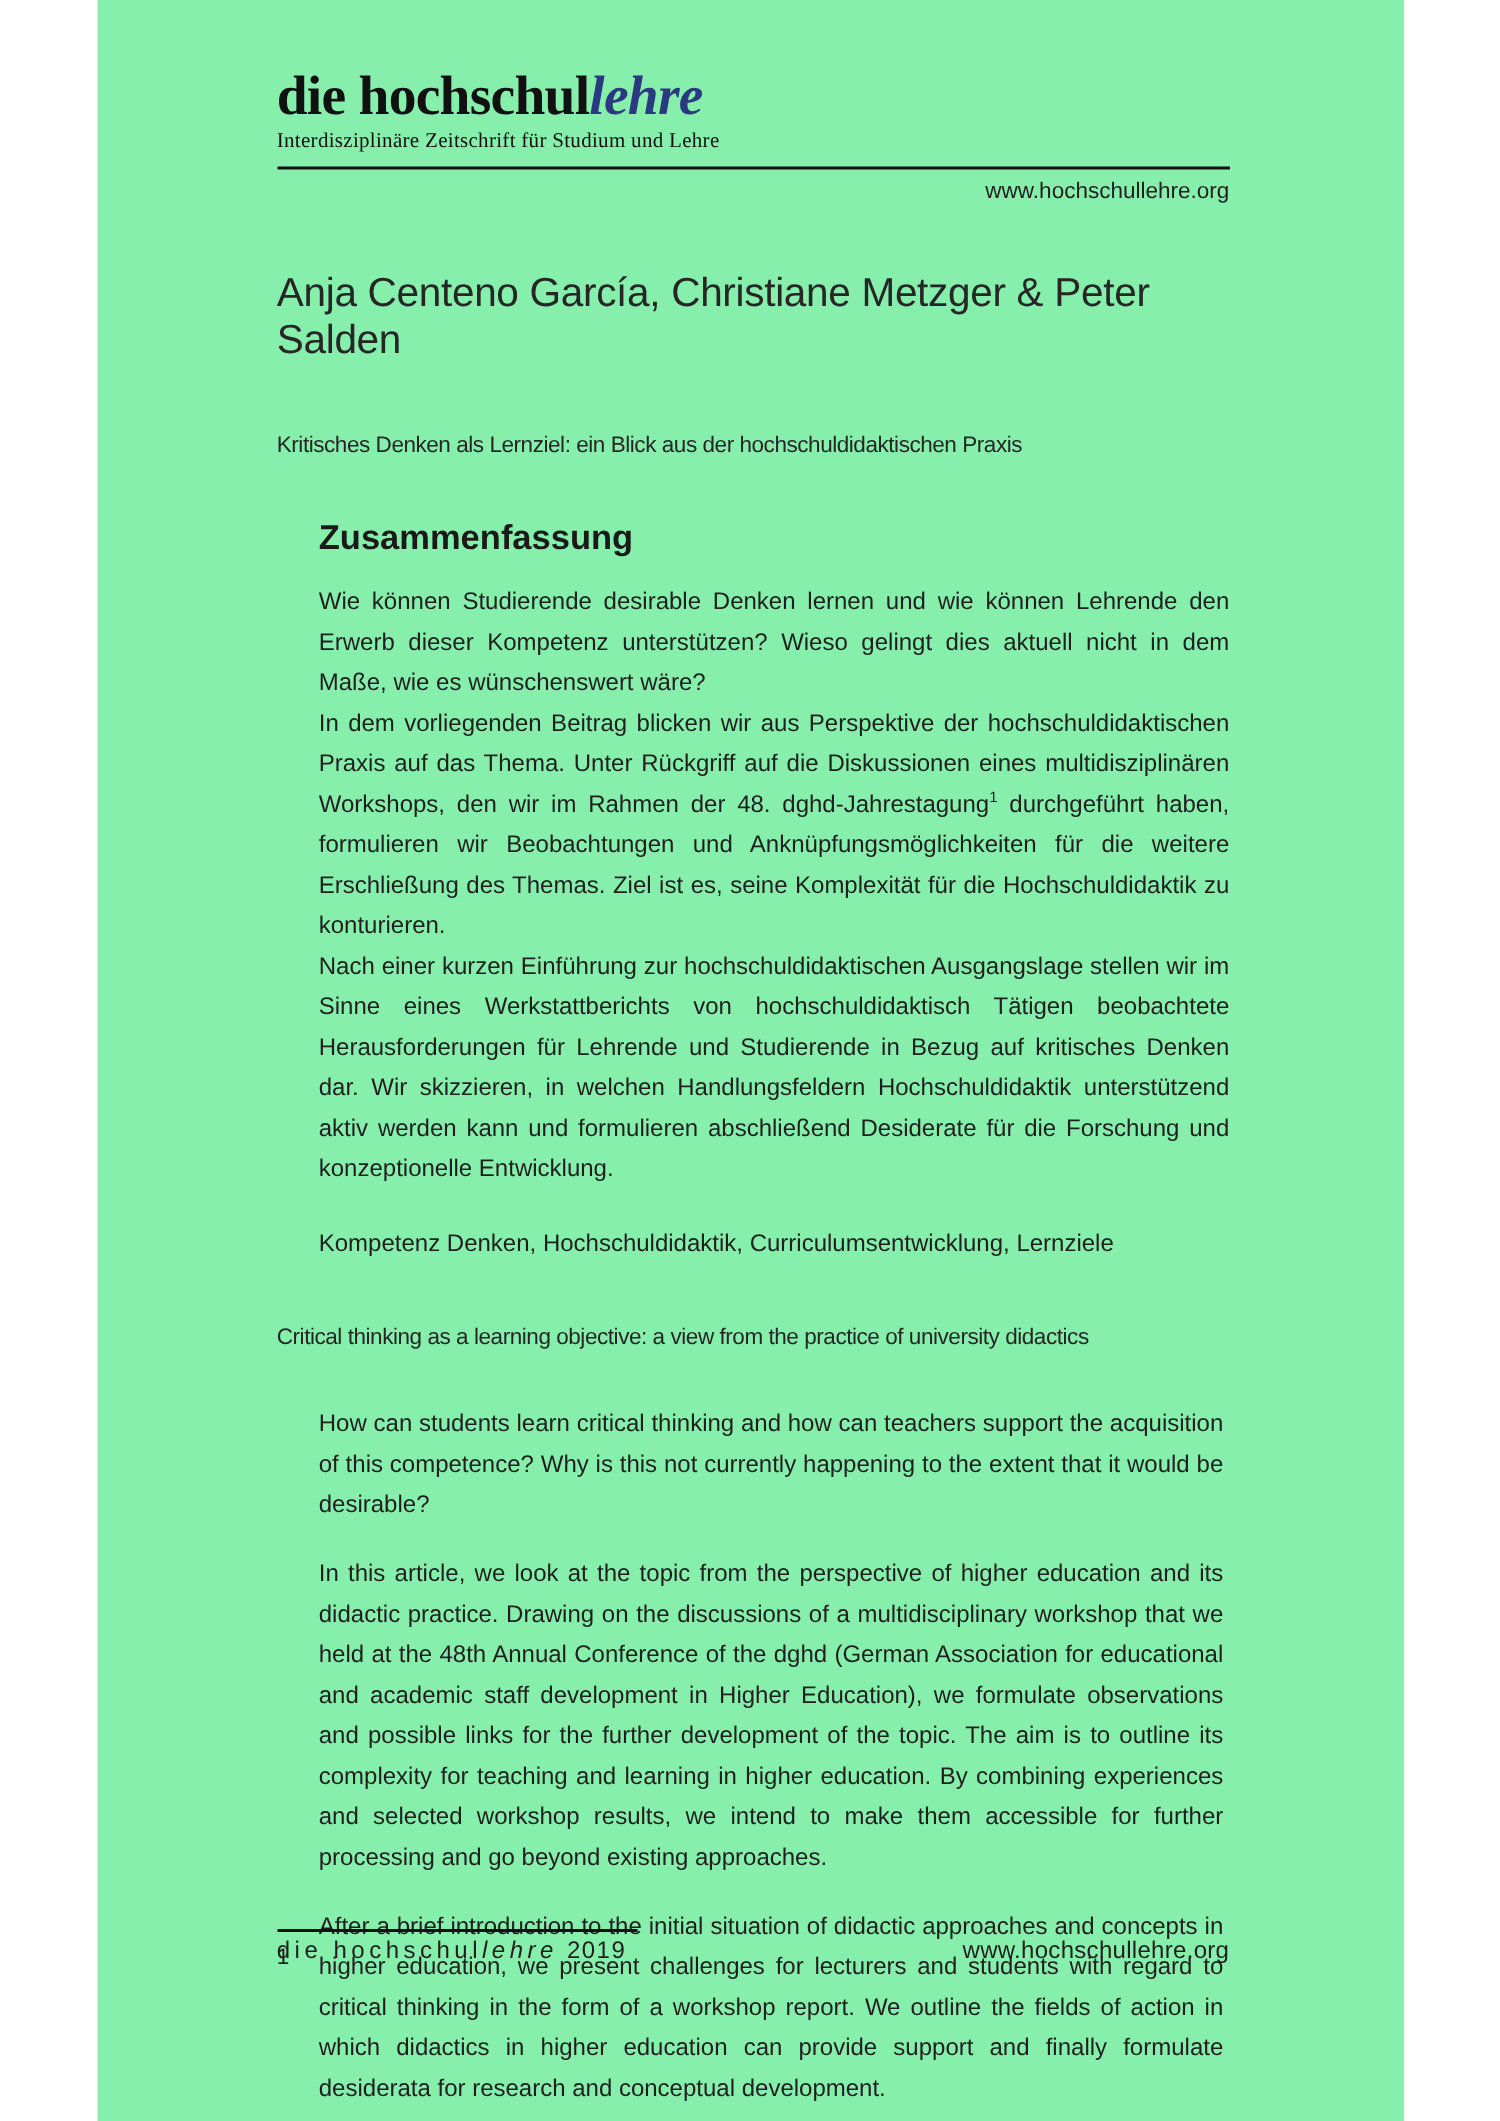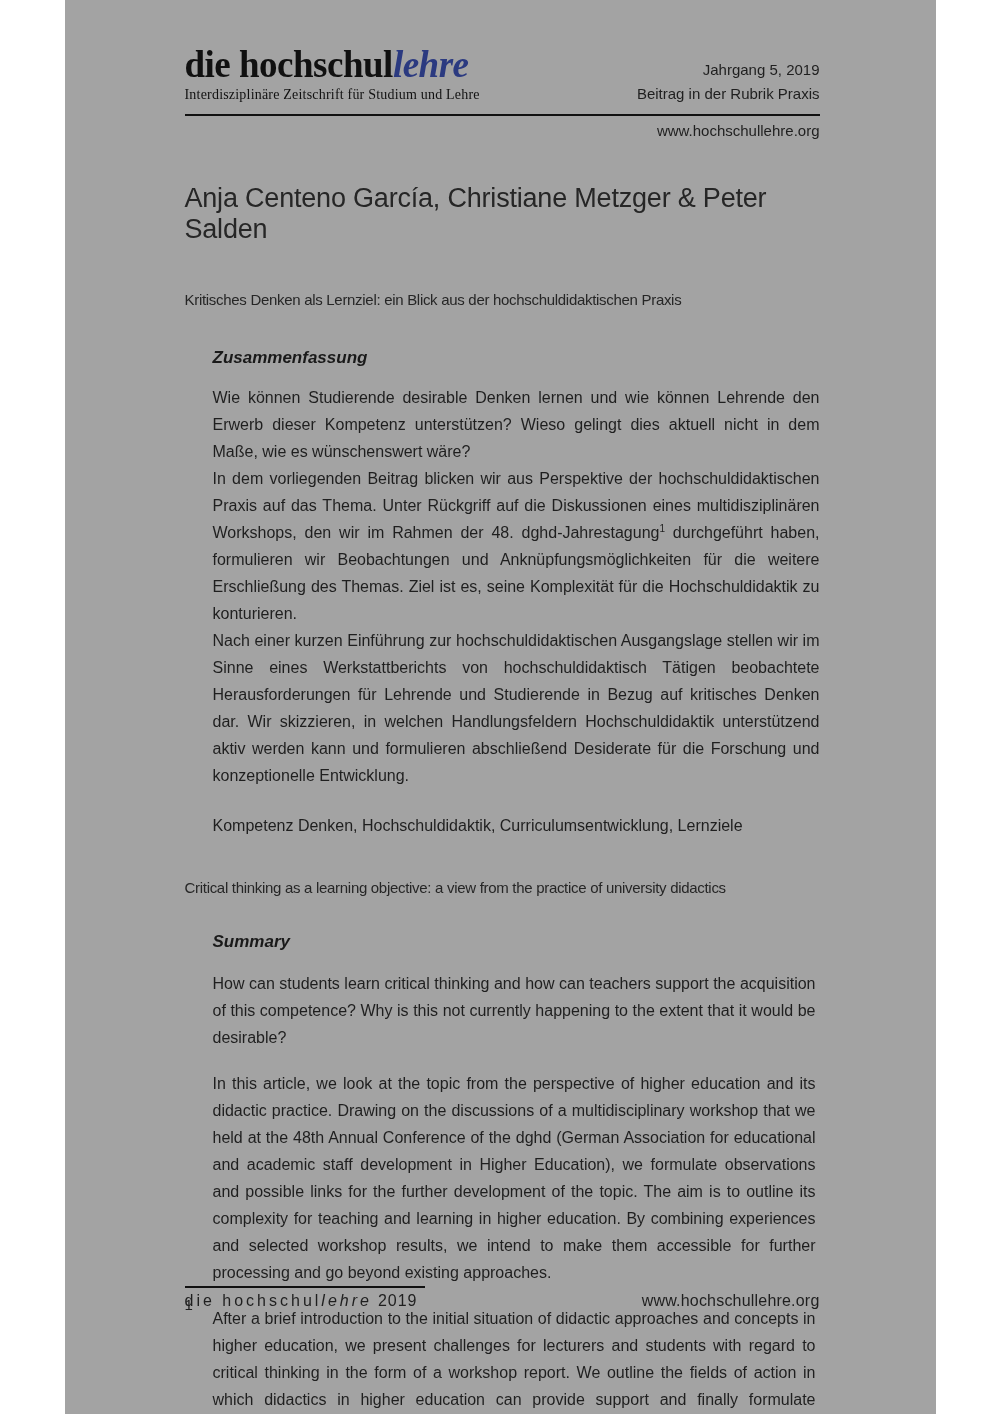--- a/index.html
+++ b/index.html
@@ -2,21 +2,21 @@
 <html><head>
 <meta charset="utf-8">
 <style>
   * { margin: 0; padding: 0; box-sizing: border-box; }
   html, body { background: #ffffff; }
   .page {
     position: relative;
     width: 871px;
     height: 1414px;
     margin: 0 auto;
-    background: #a3a3a3;
+    background: #86efac;
     font-family: "Liberation Sans", sans-serif;
     color: #1f1f1f;
     padding: 46px 116px 0 120px;
     overflow: hidden;
   }
 
   
   .header { display: flex; justify-content: space-between; align-items: flex-start; }
   .logo {
     font-family: "Liberation Serif", "DejaVu Serif", serif;
@@ -64,24 +64,23 @@
     color: #262626;
     letter-spacing: -0.3px;
     transform-origin: left;
   }
   .title-de { margin-top: 46px; }
   .title-en { margin-top: 44px; }
 
   
   .indent { margin-left: 28px; }
   .sec-heading {
-    font-size: 17px;
+    font-size: 23px;
     font-weight: 700;
     color: #1a1a1a;
-    font-style: italic;
   }
   .body-text {
     font-size: 16px;
     line-height: 27px;
     text-align: justify;
     color: #1f1f1f;
   }
   .abstract-de { margin-top: 40px; }
   .abstract-de .sec-heading { margin-bottom: 16px; }
   .abstract-de p { margin: 0; }
@@ -115,24 +114,20 @@
 
 <div class="page">
 
   <div class="header">
     <div class="logo-block">
       <div class="logo">
         <span>die hochschul</span><span class="accent" style="color: rgb(43, 58, 128);">lehre</span>
       </div>
       <div class="logo-sub">Interdisziplinäre Zeitschrift für Studium und Lehre</div>
     </div>
-    <div class="header-meta">
-      <div>Jahrgang 5, 2019</div>
-      <div>Beitrag in der Rubrik Praxis</div>
-    </div>
   </div>
   <div class="header-rule"></div>
   <div class="header-url">www.hochschullehre.org</div>
 
   <h1 class="authors">Anja Centeno García, Christiane Metzger &amp; Peter Salden</h1>
   <div class="title-de">Kritisches Denken als Lernziel: ein Blick aus der hochschuldidaktischen Praxis</div>
 
   <section class="abstract-de indent">
     <div class="sec-heading">Zusammenfassung</div>
     <div class="body-text">
@@ -142,21 +137,20 @@
     </div>
   </section>
 
   <section class="keywords indent">
     <div class="keywords-text">Kompetenz Denken, Hochschuldidaktik, Curriculumsentwicklung, Lernziele</div>
   </section>
 
   <div class="title-en">Critical thinking as a learning objective: a view from the practice of university didactics</div>
 
   <section class="summary-en indent">
-    <div class="sec-heading">Summary</div>
     <div class="body-text">
       <p>How can students learn critical thinking and how can teachers support the acquisition of this competence? Why is this not currently happening to the extent that it would be desirable?</p>
       <p>In this article, we look at the topic from the perspective of higher education and its didactic practice. Drawing on the discussions of a multidisciplinary workshop that we held at the 48th Annual Conference of the dghd (German Association for educational and academic staff development in Higher Education), we formulate observations and possible links for the further development of the topic. The aim is to outline its complexity for teaching and learning in higher education. By combining experiences and selected workshop results, we intend to make them accessible for further processing and go beyond existing approaches.</p>
       <p>After a brief introduction to the initial situation of didactic approaches and concepts in higher education, we present challenges for lecturers and students with regard to critical thinking in the form of a workshop report. We outline the fields of action in which didactics in higher education can provide support and finally formulate desiderata for research and conceptual development.</p>
     </div>
   </section>
 
   <div class="footnote-block">
     <div class="footnote-rule"></div>
     <div class="footnote-row">

